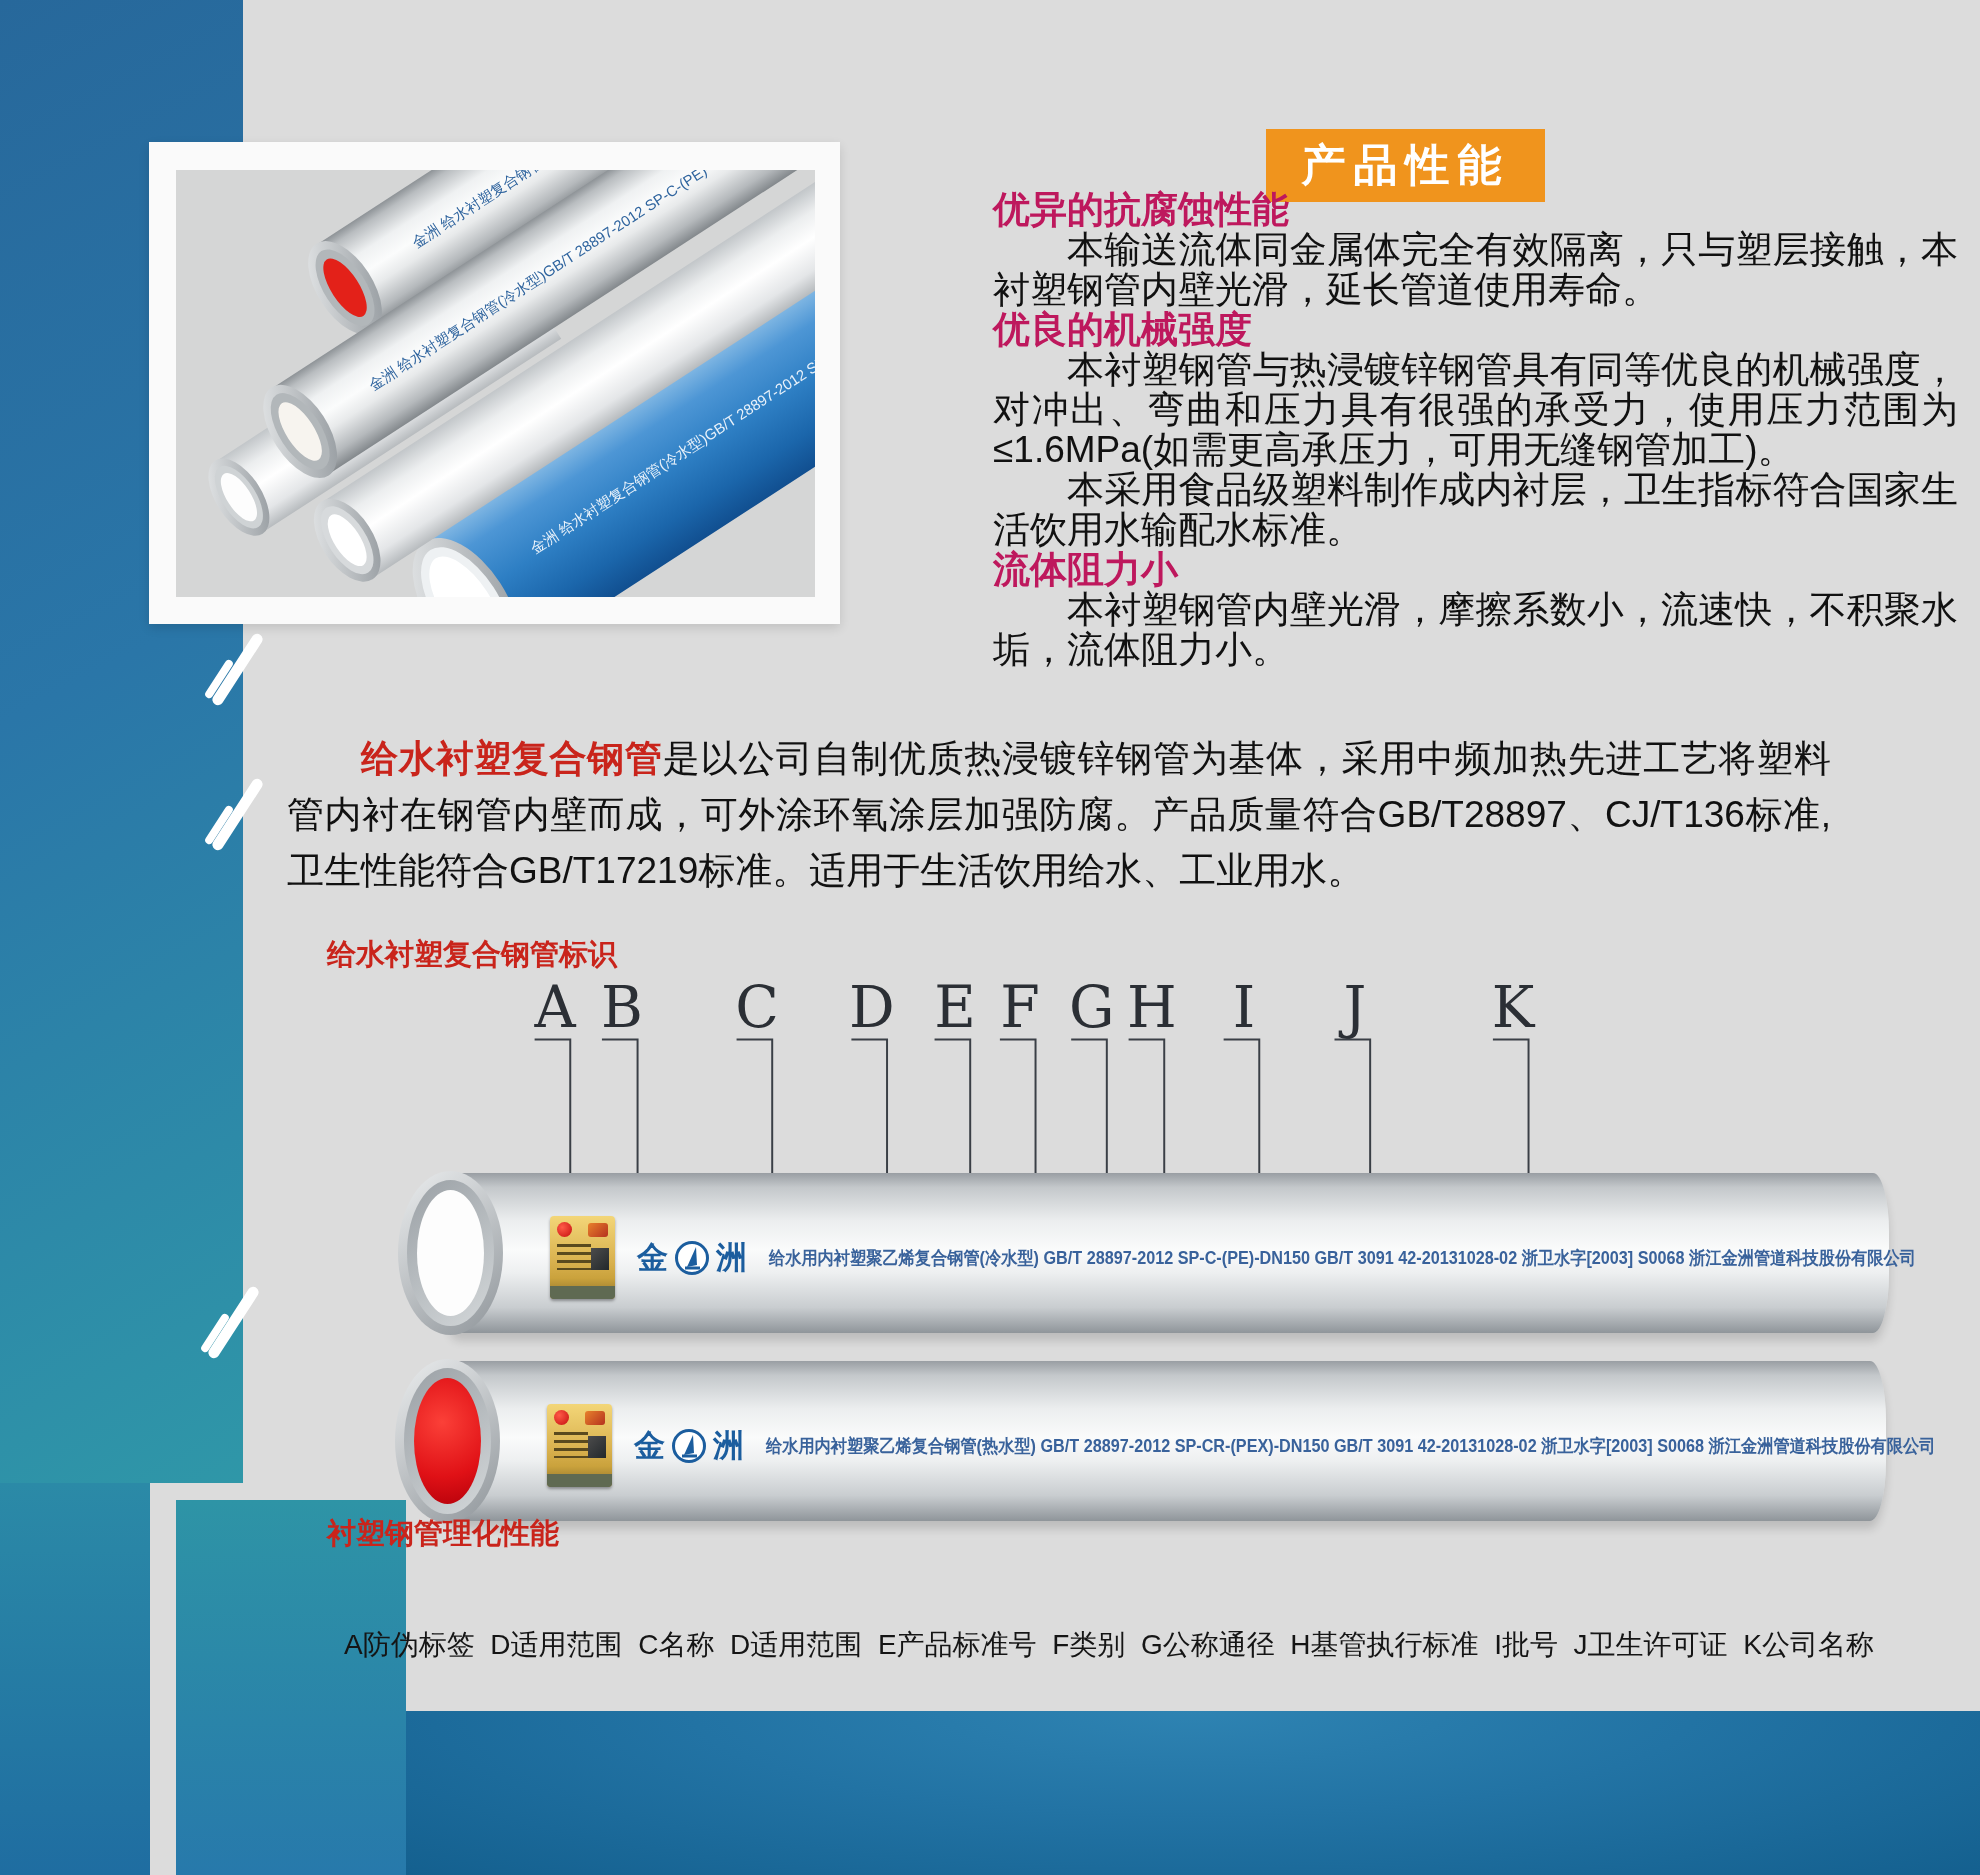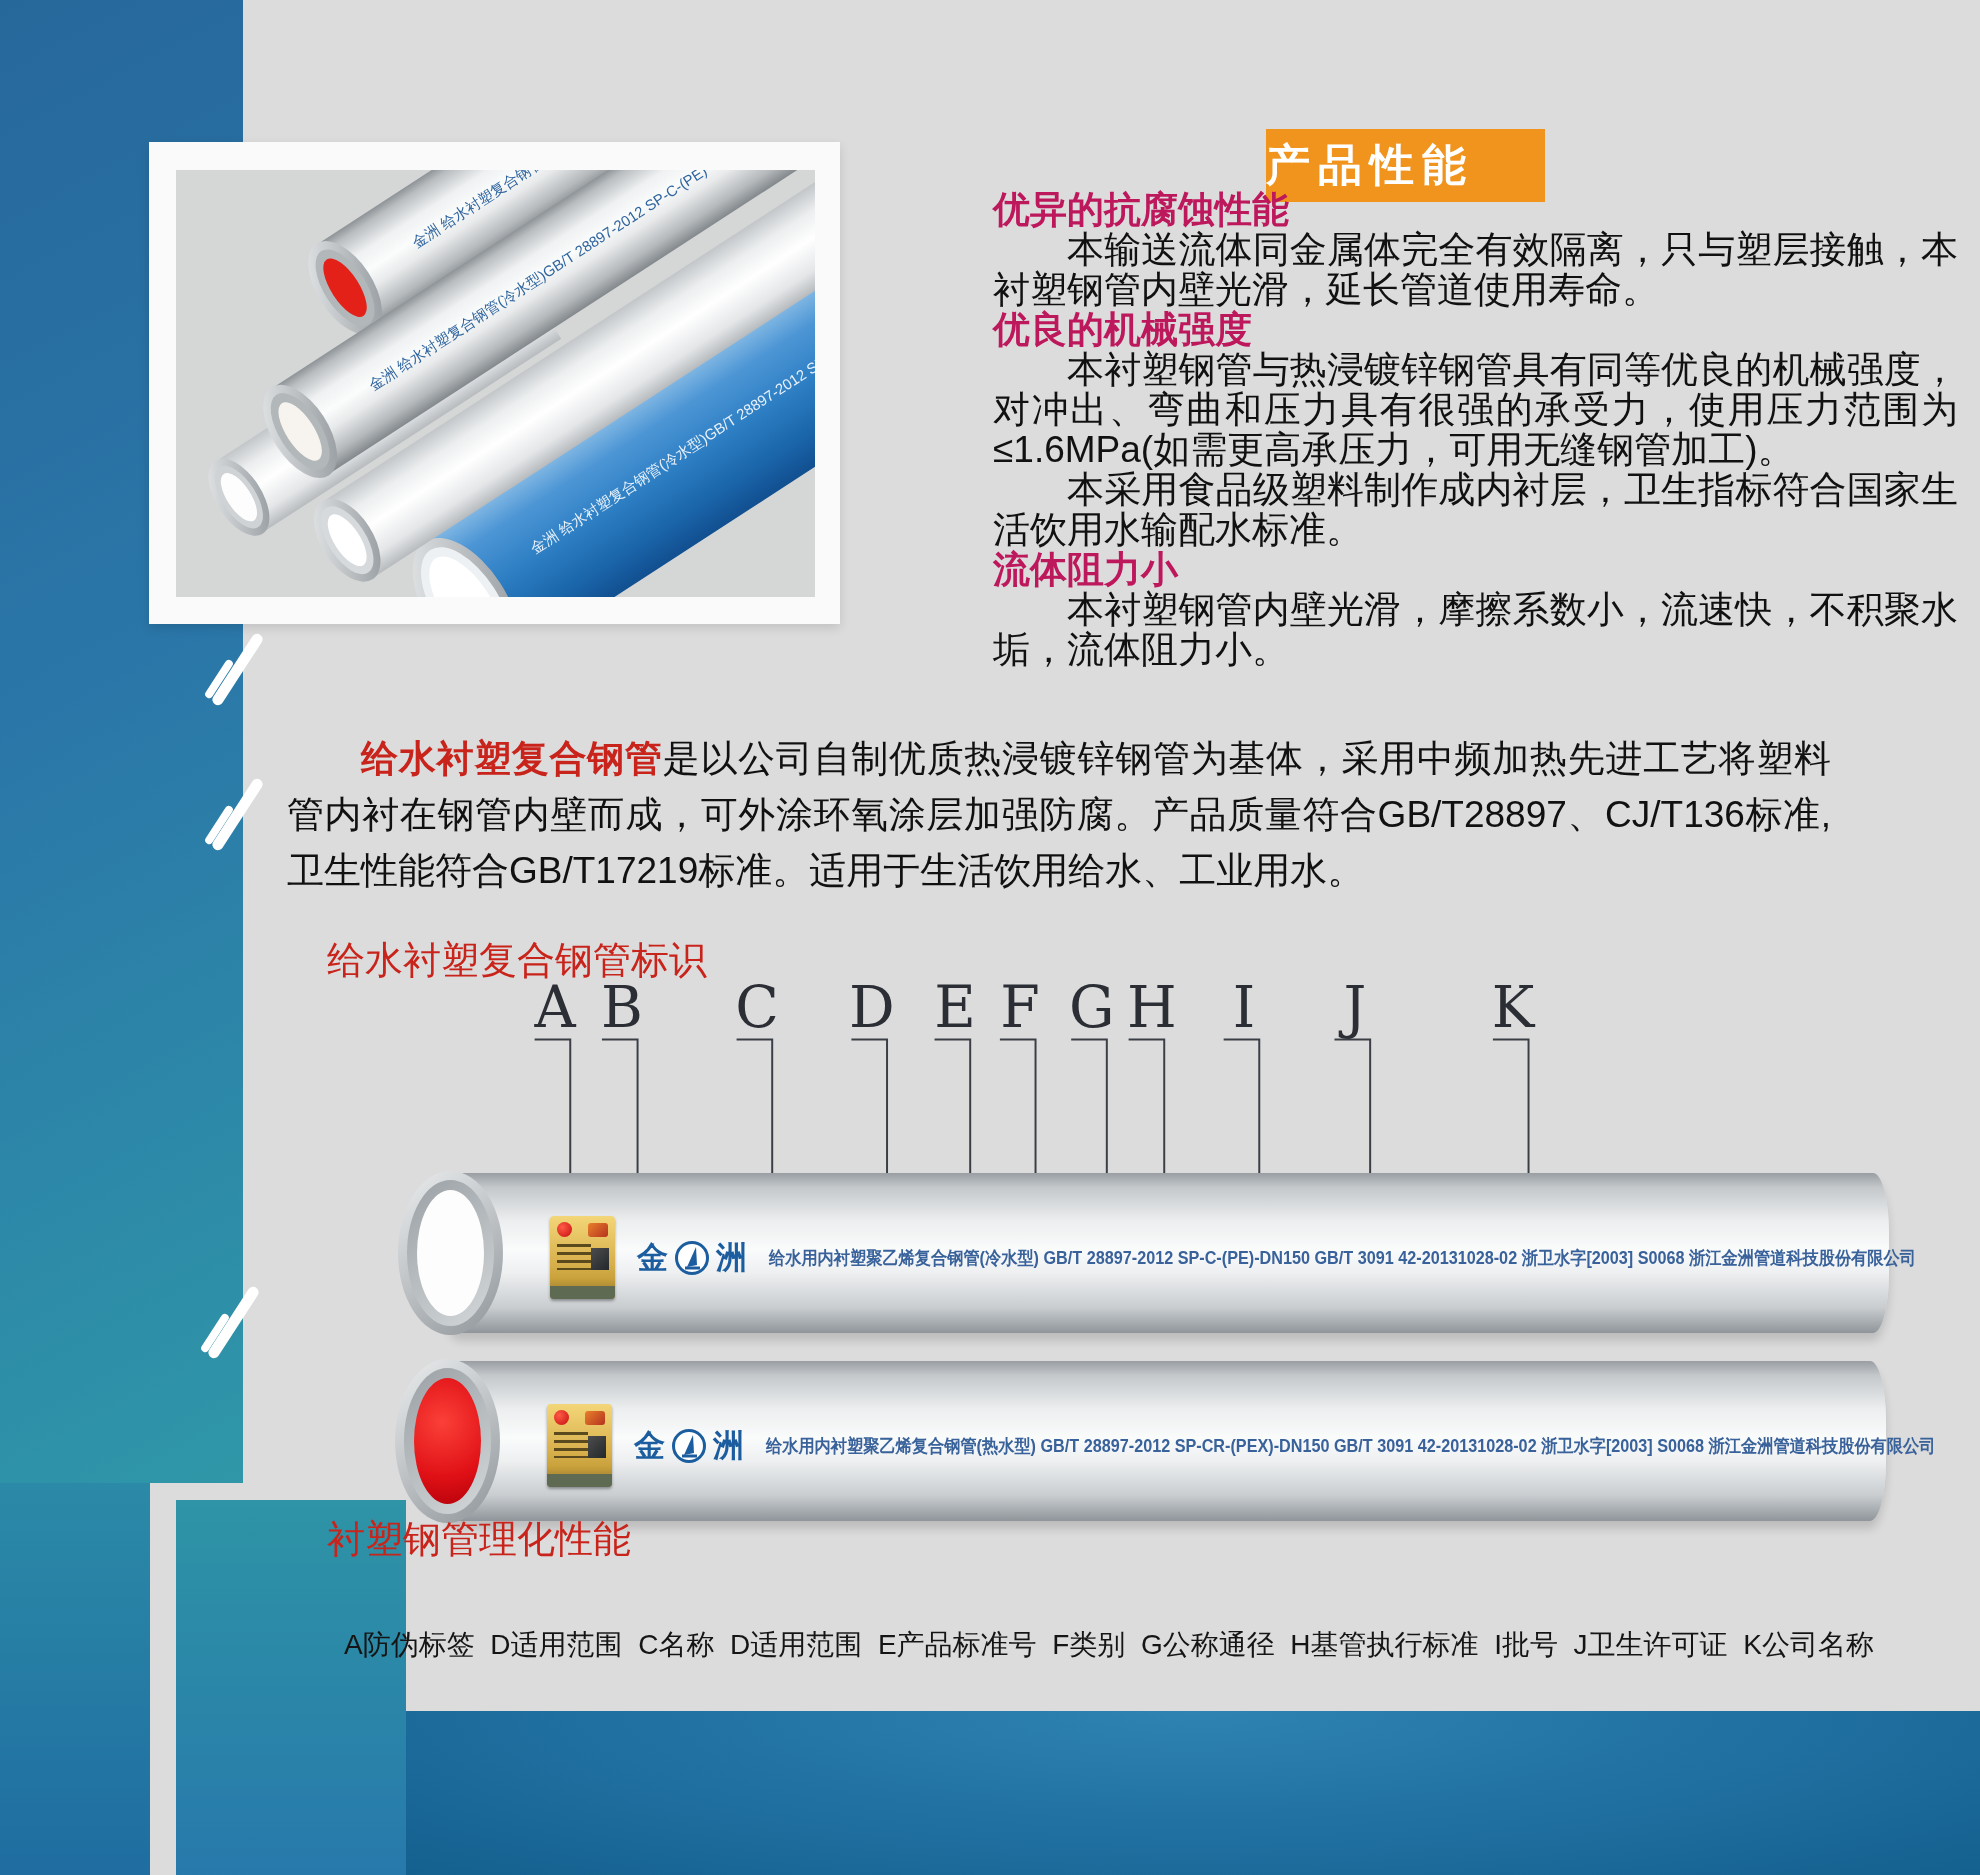--- a/index.html
+++ b/index.html
@@ -22,32 +22,32 @@
   .slash.short{width:8px;height:44px;transform:rotate(33deg);}
 
   
   .photo-frame{left:149px;top:142px;width:691px;height:482px;background:#fafafa;
     box-shadow:0 4px 10px rgba(0,0,0,.12);}
   .photo-frame svg{position:absolute;left:27px;top:28px;}
 
   
   .perf-title{left:1266px;top:129px;width:279px;height:73px;background:#f0941d;
     color:#fff;font-size:44px;font-weight:700;letter-spacing:8px;
-    display:flex;align-items:center;}
+    display:flex;align-items:center;justify-content:center;}
   .perf-block{left:993px;top:190px;width:965px;}
   .perf-block h3{margin:0;color:#be185d;font-size:37px;font-weight:700;line-height:40px;}
   .perf-block p{margin:0;font-size:37px;line-height:40px;text-indent:2em;
     text-align:justify;text-justify:inter-ideograph;}
 
   
   .intro{left:287px;top:731px;width:1544px;font-size:37px;line-height:56px;
     text-indent:2em;text-align:justify;text-justify:inter-ideograph;}
   .intro .lead{color:#c9241b;font-weight:700;}
 
-  .red-heading{color:#c9241b;font-size:38px;font-weight:400;}
+  .red-heading{color:#c9241b;font-size:29px;font-weight:700;}
 
   
   .letter{position:absolute;width:44px;top:974px;text-align:center;
     font-family:"DejaVu Serif","Liberation Serif",serif;font-size:57px;color:#2b2f35;}
   .leader-svg{left:0;top:0;pointer-events:none;}
 
   
   .pipe-body{position:absolute;border-radius:10px;border-top-right-radius:16px 59px;
     border-bottom-right-radius:16px 59px;box-shadow:0 8px 10px rgba(0,0,0,.14);
     background:linear-gradient(to bottom,#999ea3 0%,#c4c8cb 9%,#eceeef 30%,#fafbfb 48%,

